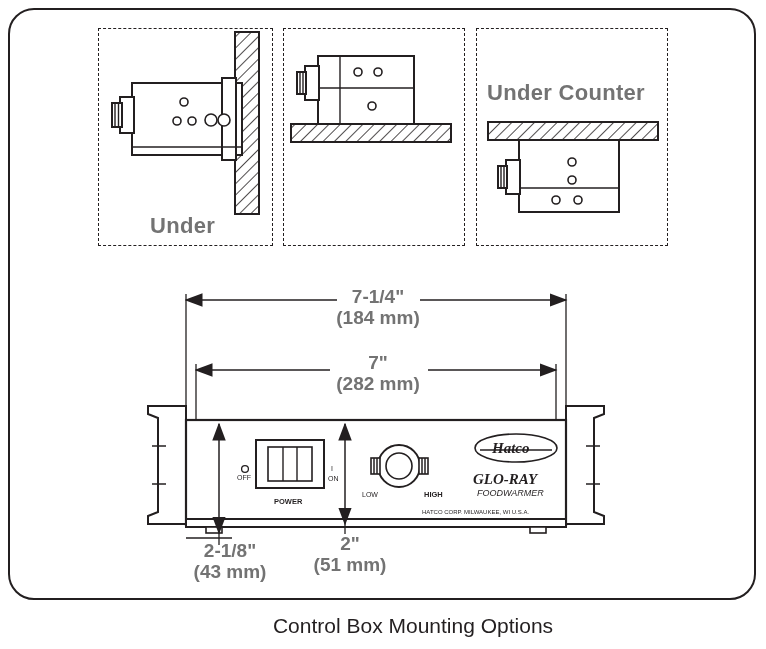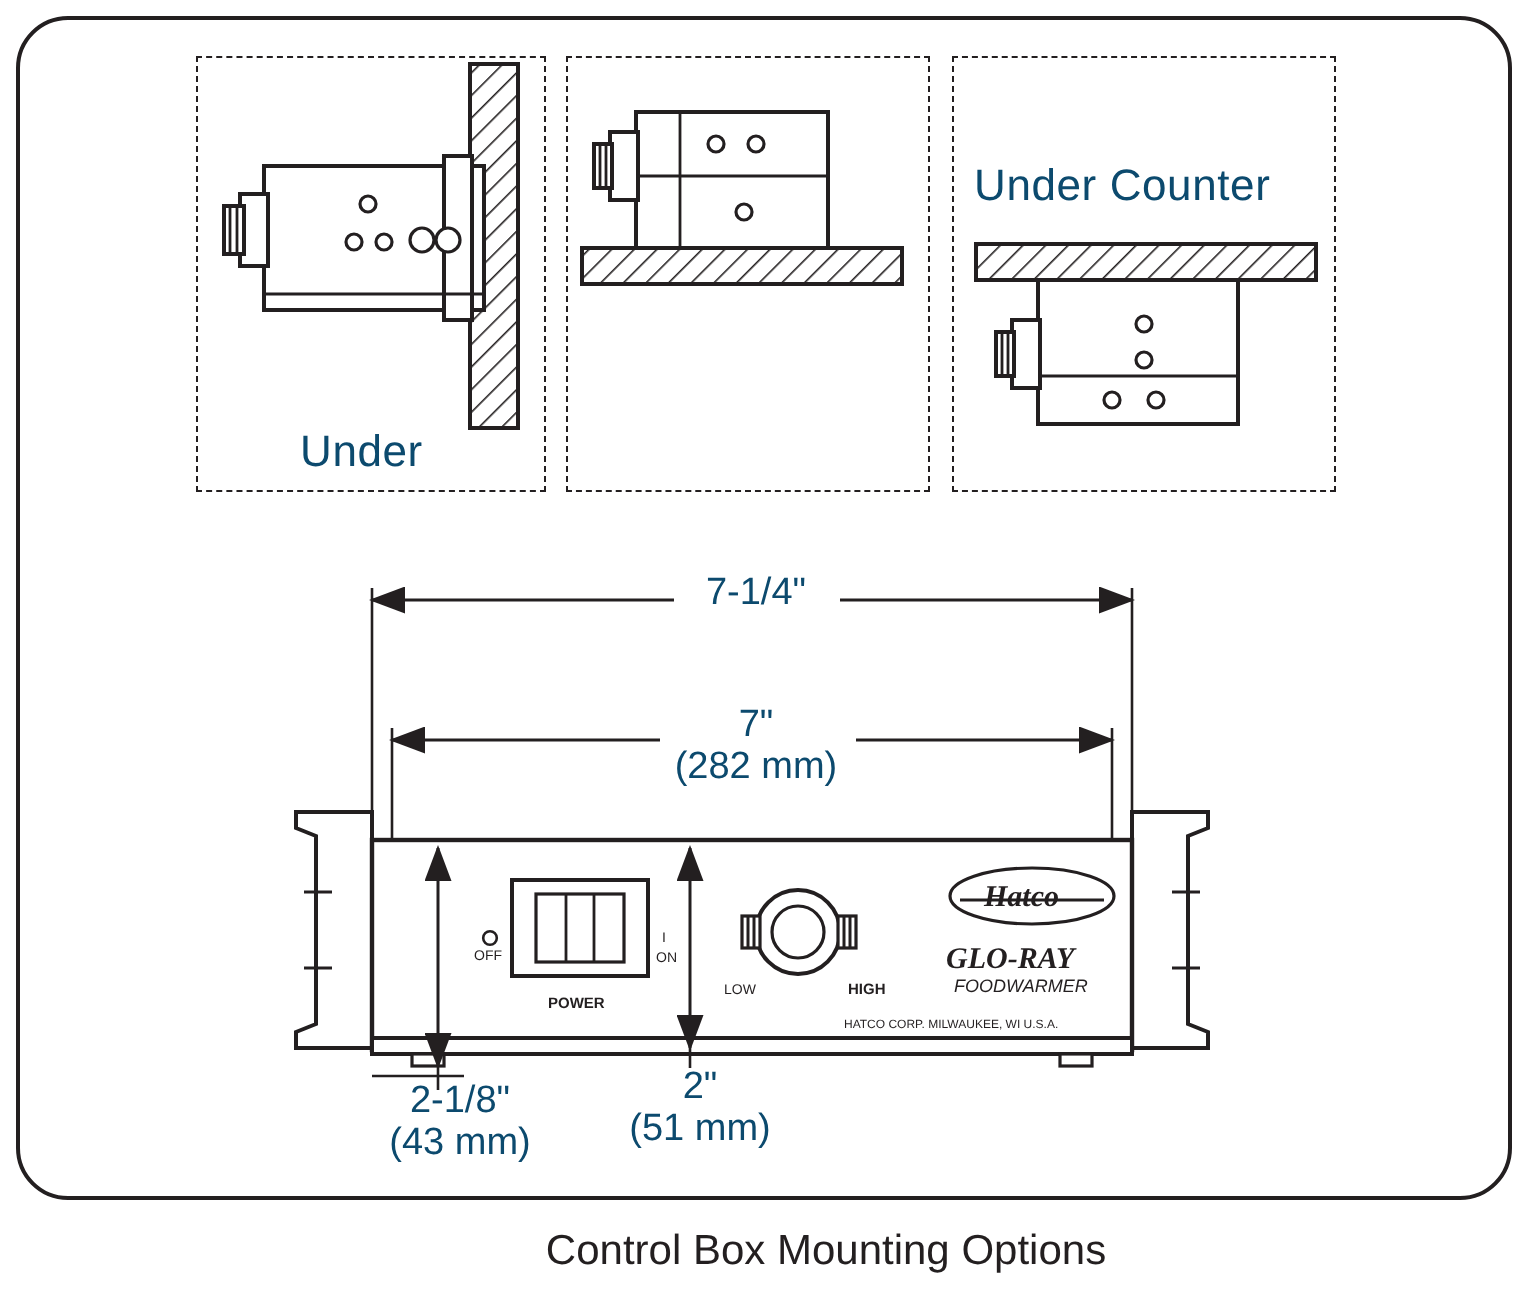--- a/index.html
+++ b/index.html
@@ -25,22 +25,23 @@
     border-radius: 26px;
     box-sizing: border-box;
   }
   .dashbox {
     position: absolute;
     border: 1.5px dashed #231f20;
     box-sizing: border-box;
   }
   .lbl {
     position: absolute;
-    color: #0c4a6e;
+    color: #737373;
     white-space: nowrap;
+    font-weight: bold;
   }
   .mount-label {
     font-size: 22px;
     letter-spacing: 0.3px;
   }
   .dim-label {
     font-size: 19px;
     text-align: center;
     line-height: 1.12;
   }
@@ -76,20 +77,21 @@
 
   <div class="dashbox" style="left:98px; top:28px; width:175px; height:218px;"></div>
   <div class="dashbox" style="left:283px; top:28px; width:182px; height:218px;"></div>
   <div class="dashbox" style="left:476px; top:28px; width:192px; height:218px;"></div>
 
   <div class="lbl mount-label" style="left:150px; top:213px;">Under</div>
   <div class="lbl mount-label" style="left:487px; top:80px;">Under Counter</div>
 
   <div class="lbl dim-label" style="left:318px; top:286px; width:120px;">
     <div>7-1/4"</div>
+    <div>(184 mm)</div>
   </div>
 
   <div class="lbl dim-label" style="left:318px; top:352px; width:120px;">
     <div>7"</div>
     <div>(282 mm)</div>
   </div>
 
   <div class="lbl dim-label" style="left:170px; top:540px; width:120px;">
     <div>2-1/8"</div>
     <div>(43 mm)</div>

